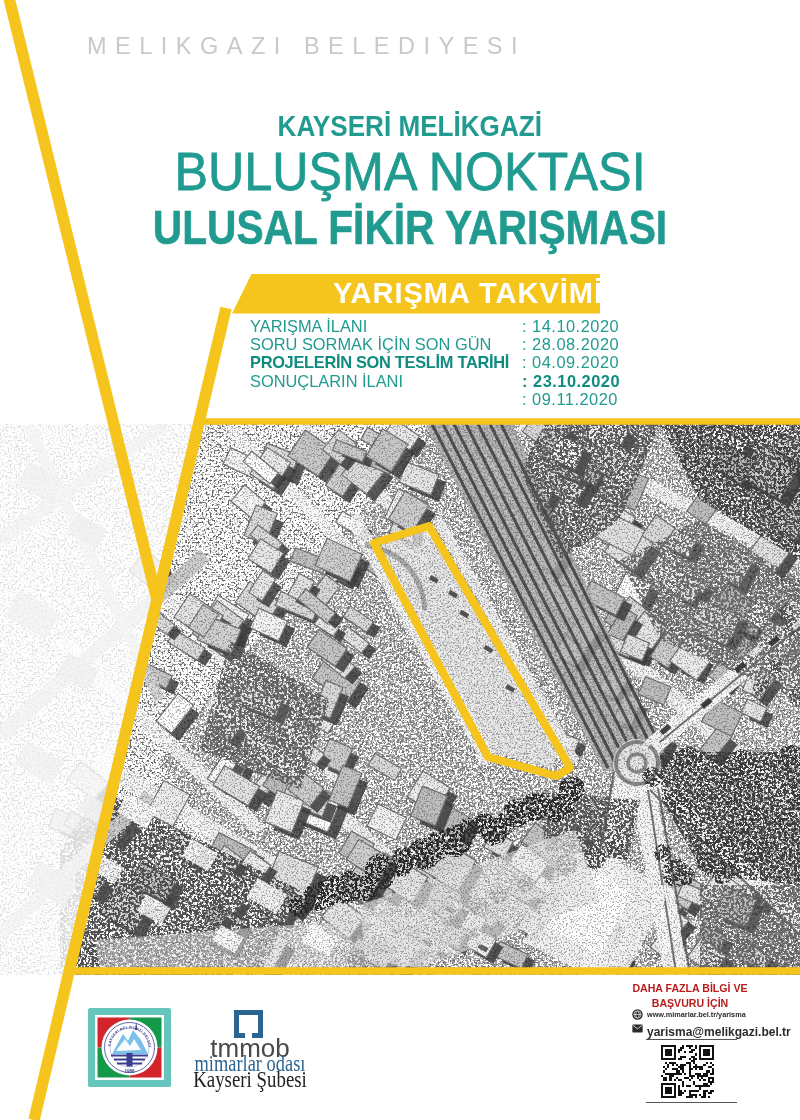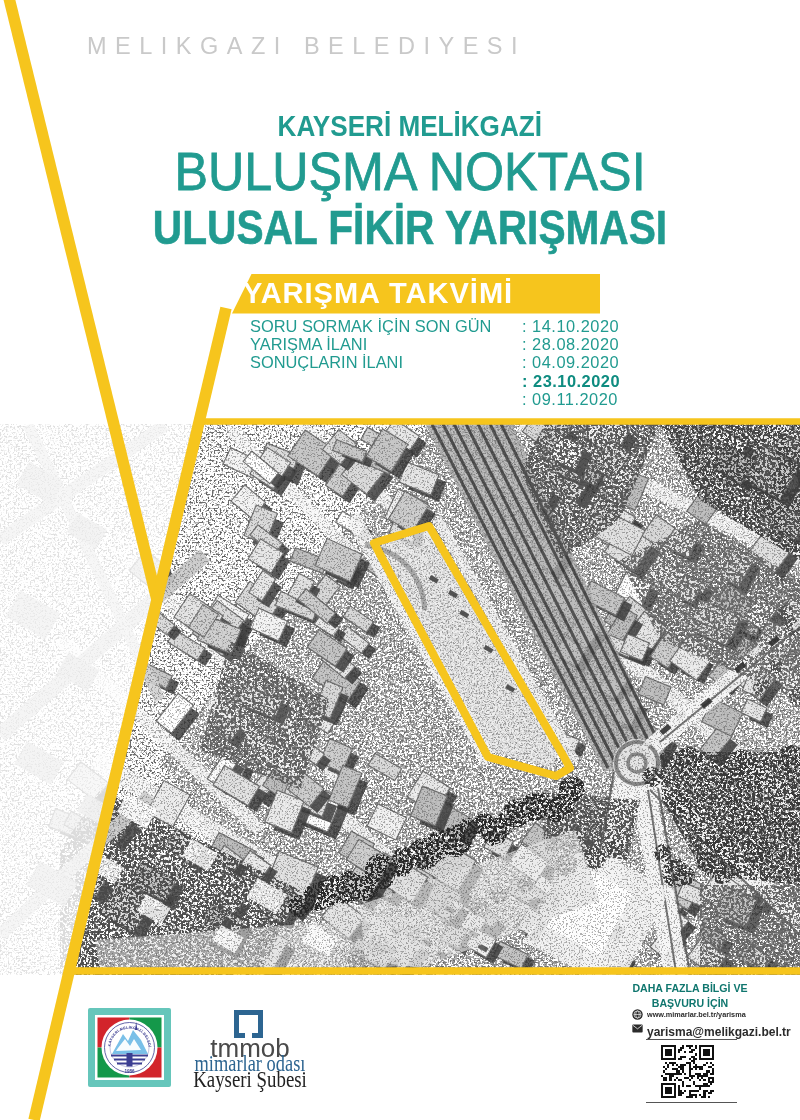--- a/index.html
+++ b/index.html
@@ -668,25 +668,26 @@
 </svg>
 
 <div class="abs" style="left:39px;top:33px;font-size:23.5px;font-weight:400;letter-spacing:8.5px;color:#c9c9c9;white-space:nowrap;margin-left:48px;">MELIKGAZI BELEDIYESI</div>
 
 <div class="abs" style="left:0;top:109px;width:820px;text-align:center;font-size:30px;font-weight:700;color:#219B90;white-space:nowrap;transform:scaleX(0.87);transform-origin:408px 0;">KAYSERİ MELİKGAZİ</div>
 
 <div class="abs" style="left:0;top:140px;width:820px;text-align:center;font-size:54px;font-weight:400;color:#219B90;white-space:nowrap;-webkit-text-stroke:0.8px #219B90;transform:scaleX(0.931);transform-origin:410px 0;">BULUŞMA NOKTASI</div>
 
 <div class="abs" style="left:0;top:200px;width:820px;text-align:center;font-size:48px;font-weight:700;color:#219B90;white-space:nowrap;-webkit-text-stroke:0.6px #219B90;transform:scaleX(0.847);transform-origin:410px 0;">ULUSAL FİKİR YARIŞMASI</div>
 
-<div class="abs" style="left:243px;top:277px;width:348px;text-align:left;font-size:29px;font-weight:700;color:#ffffff;letter-spacing:1px;">YARIŞMA TAKVİMİ</div>
+<div class="abs" style="left:255px;top:277px;width:348px;text-align:right;font-size:29px;font-weight:700;color:#ffffff;letter-spacing:1px;">YARIŞMA TAKVİMİ</div>
 
 <div class="abs" style="left:250px;top:317px;font-size:16.4px;font-weight:500;color:#219B90;line-height:18.2px;white-space:nowrap;">
+<div>YARIŞMA İLANI</div>
 <div>SORU SORMAK İÇİN SON GÜN</div>
-<div>YARIŞMA İLANI</div>
+<div style="font-weight:700;color:#0E8C80;letter-spacing:-0.3px;">PROJELERİN SON TESLİM TARİHİ</div>
 <div>SONUÇLARIN İLANI</div>
 </div>
 
 <div class="abs" style="left:522px;top:317px;font-size:16.4px;font-weight:500;color:#219B90;line-height:18.2px;white-space:nowrap;letter-spacing:0.5px;">
 <div>: 14.10.2020</div>
 <div>: 28.08.2020</div>
 <div>: 04.09.2020</div>
 <div style="font-weight:700;color:#0E8C80">: 23.10.2020</div>
 <div>: 09.11.2020</div>
 </div>
@@ -715,21 +716,21 @@
 <text font-size="3.6" fill="#3c3e92" font-weight="700" font-family="Liberation Sans" letter-spacing="0.3"><textPath href="#arcup" startOffset="2%">KAYSERİ MELİKGAZİ BELEDİYESİ</textPath></text>
 </svg>
 
 <svg class="abs" style="left:234px;top:1010px" width="30" height="28" viewBox="0 0 30 28">
 <path d="M0 0 H29 V28 H18 V23 H24 V5 H5 V23 H11 V28 H0 Z" fill="#2d6591"></path>
 </svg>
 <div class="abs" style="left:138px;top:1039px;width:224px;text-align:center;font-family:Liberation Sans, sans-serif;font-size:26px;color:#4a4a4a;line-height:19px;">tmmob</div>
 <div class="abs" style="left:138px;top:1052px;width:224px;text-align:center;font-family:'Liberation Serif',serif;font-size:23px;color:#2d6591;line-height:23px;transform:scaleX(0.80);transform-origin:112px 0;">mimarlar odası</div>
 <div class="abs" style="left:138px;top:1068px;width:224px;text-align:center;font-family:'Liberation Serif',serif;font-size:23px;color:#222222;line-height:23px;transform:scaleX(0.82);transform-origin:112px 0;">Kayseri Şubesi</div>
 
-<div class="abs" style="left:608px;top:981px;width:164px;text-align:center;color:#0f766e;">
+<div class="abs" style="left:608px;top:981px;width:164px;text-align:center;color:#b91c1c;">
 <div style="font-size:10.6px;font-weight:700;line-height:14.5px;">DAHA FAZLA BİLGİ VE<br>BAŞVURU İÇİN</div>
 </div>
 
 <svg class="abs" style="left:632px;top:1009px" width="11" height="11" viewBox="0 0 12 12">
     <circle cx="6" cy="6" r="5.7" fill="#2b2b2b"></circle>
     <g stroke="#fff" stroke-width="0.7" fill="none">
       <circle cx="6" cy="6" r="3.9"></circle>
       <ellipse cx="6" cy="6" rx="1.9" ry="3.9"></ellipse>
       <line x1="2.1" y1="6" x2="9.9" y2="6"></line>
     </g>

